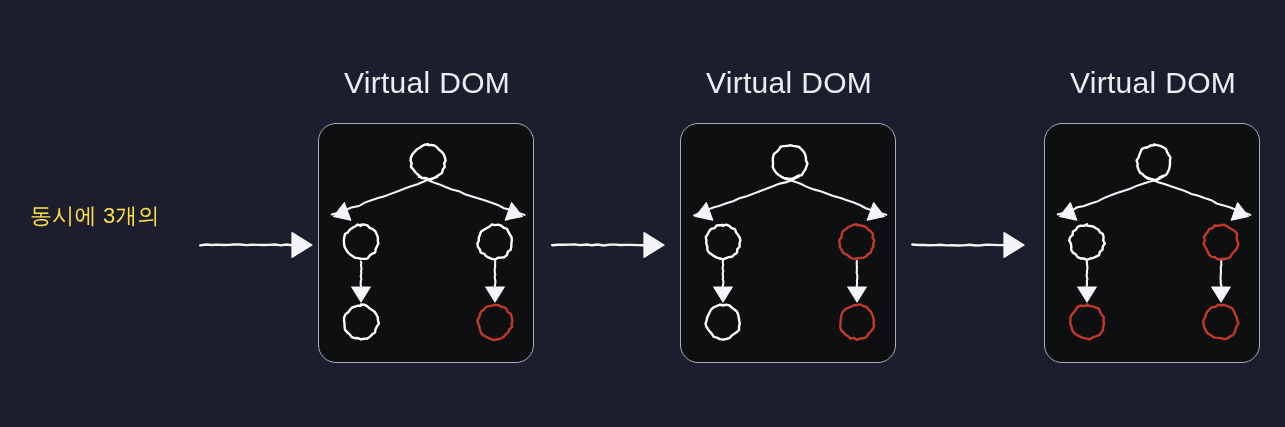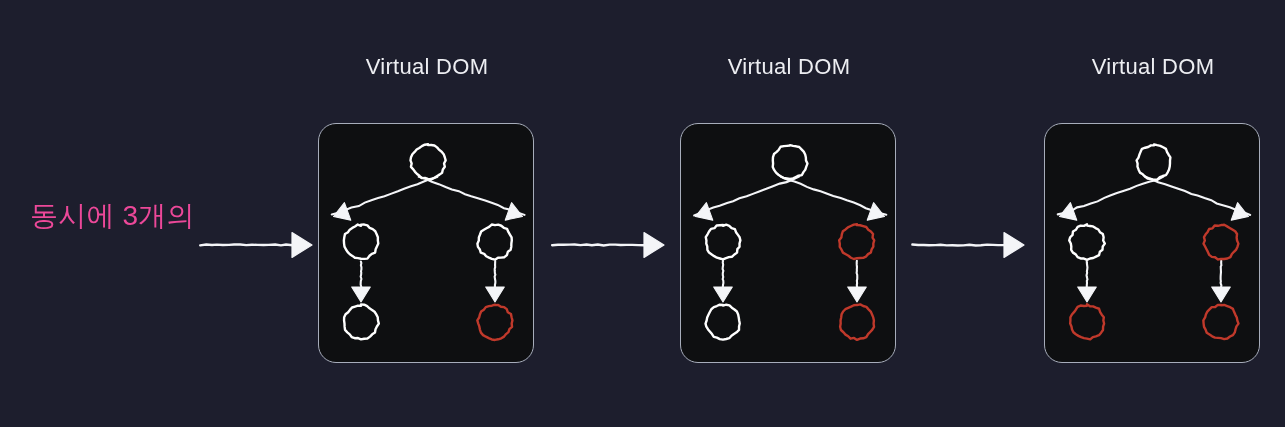--- a/index.html
+++ b/index.html
@@ -21,43 +21,43 @@
     width: 1285px;
     height: 427px;
   }
 
   
   .caption {
     position: absolute;
     left: 30px;
     top: 196px;
     width: 180px;
-    color: #ec4899;
-    font-size: 28px;
+    color: #fde047;
+    font-size: 22px;
     line-height: 40px;
     letter-spacing: 0.2px;
     white-space: nowrap;
   }
   .caption .cap-line { display: block; }
 
   
   .stage {
     position: absolute;
     top: 0;
     width: 218px;
     height: 427px;
   }
   .stage-title {
     position: absolute;
-    top: 54px;
+    top: 66px;
     left: 0;
     width: 218px;
     text-align: center;
     color: #edeef2;
-    font-size: 22px;
+    font-size: 30px;
     font-weight: 400;
     letter-spacing: 0.3px;
   }
   .panel {
     position: absolute;
     top: 123px;
     left: 0;
     width: 216px;
     height: 240px;
     background: #0e0f11;

